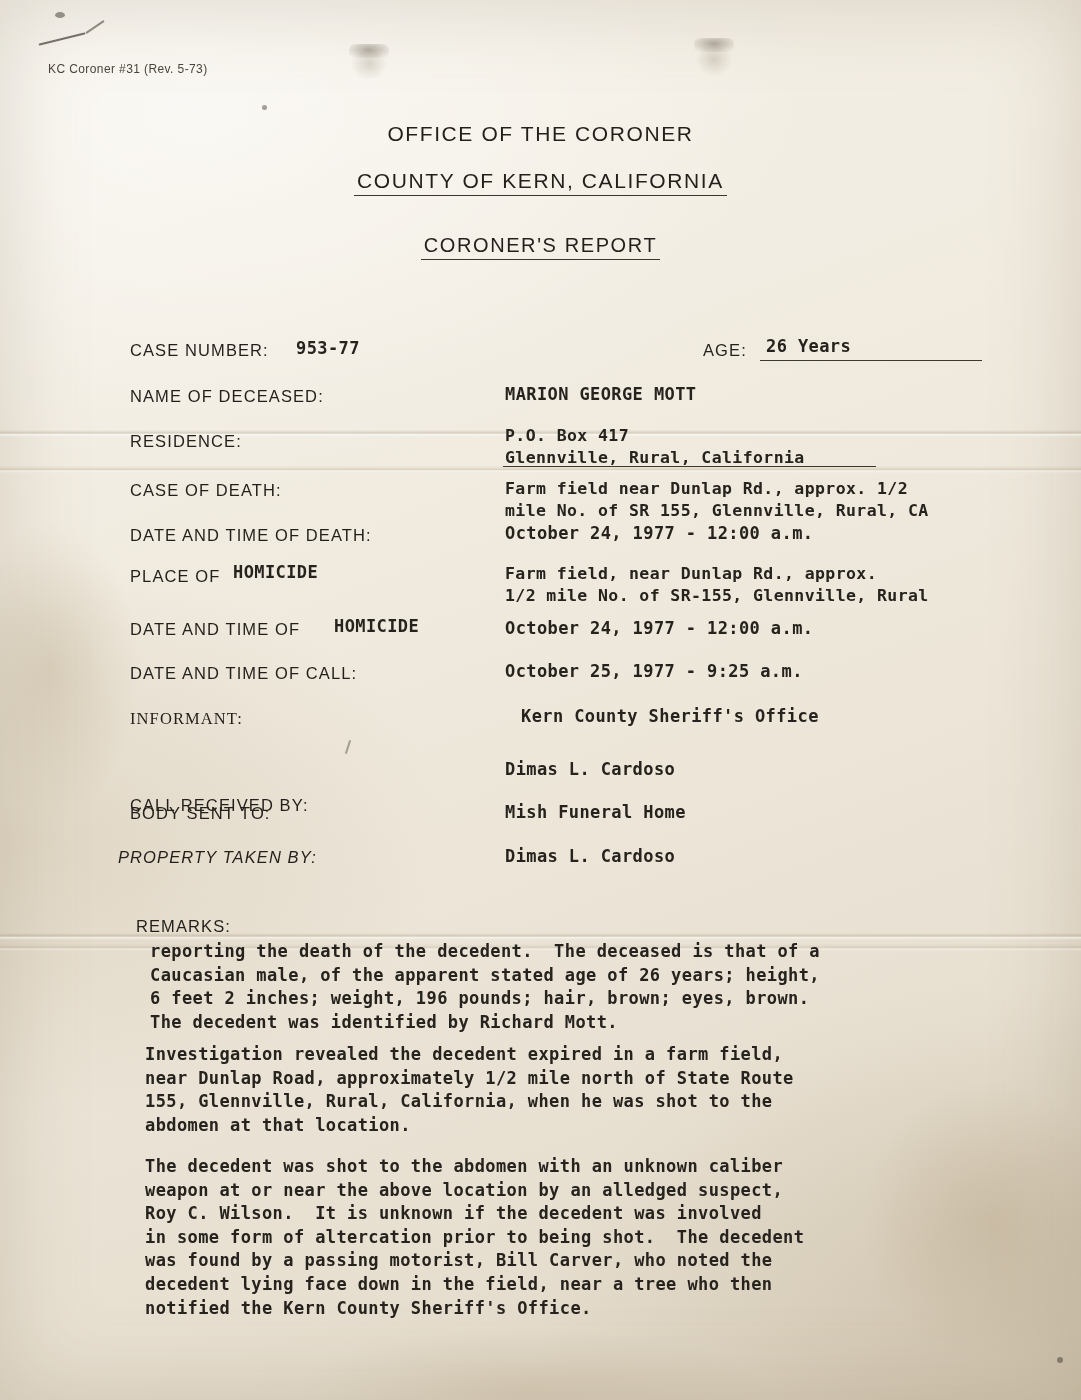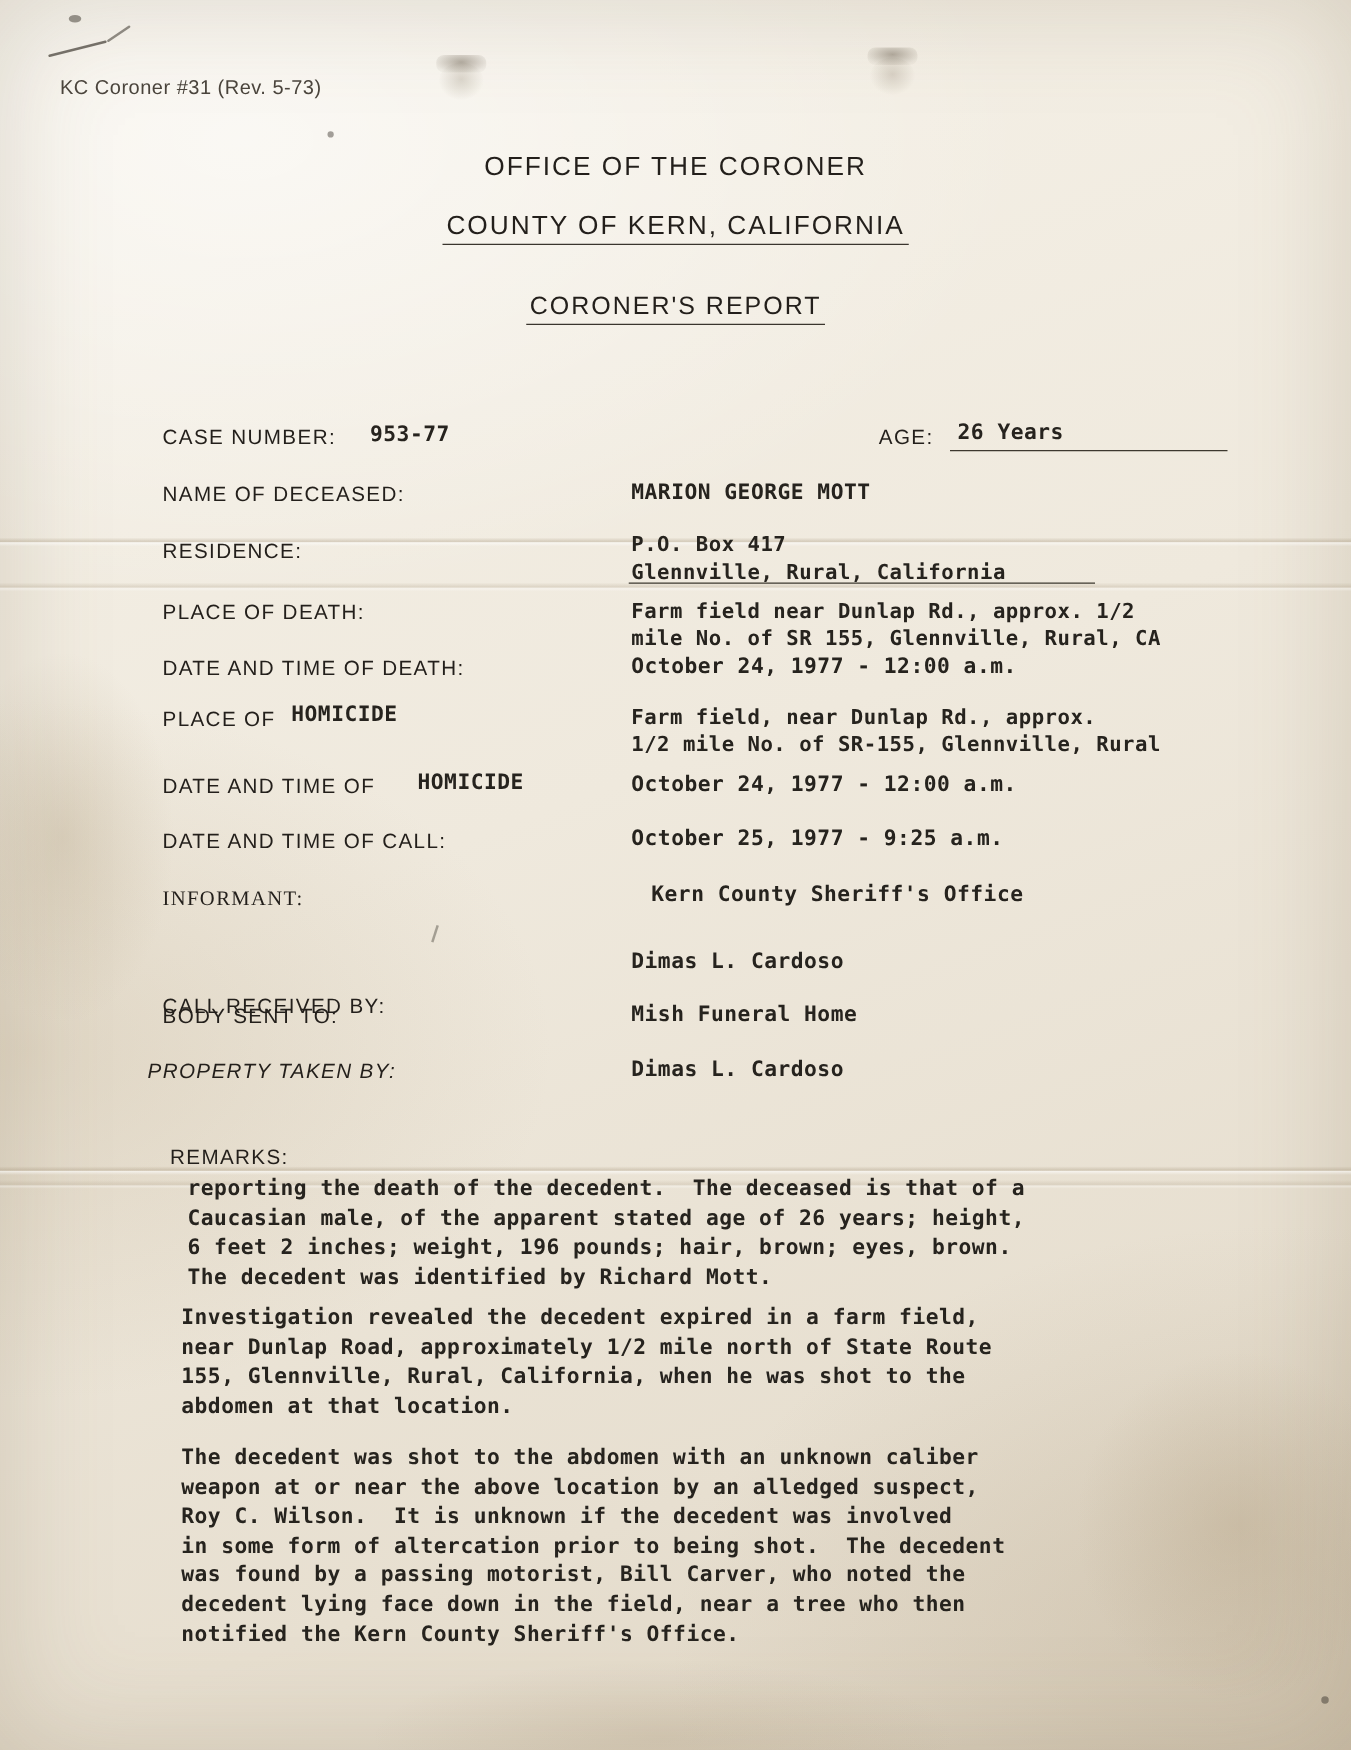--- a/index.html
+++ b/index.html
@@ -91,21 +91,21 @@
   
   .label {
     font-family: "Liberation Sans", sans-serif;
     letter-spacing: 1.1px;
     color: #231f1b;
   }
 
   .formid {
     position: absolute;
     left: 48px; top: 62px;
-    font-size: 16px;
+    font-size: 12px;
     letter-spacing: .4px;
     color: #4a443c;
   }
 
   
   .head {
     position: absolute;
     width: 100%;
     text-align: center;
     font-size: 21px;
@@ -230,21 +230,21 @@
     <div class="uline" style="left:760px; top:360px; width:222px;"></div>
 
     <div class="lbl label" style="left:130px; top:387px;">NAME OF DECEASED:</div>
     <div class="val typed" style="left:505px; top:383px;">MARION GEORGE MOTT</div>
 
     <div class="lbl label" style="left:130px; top:432px;">RESIDENCE:</div>
     <div class="val typed small" style="left:505px; top:425px;">P.O. Box 417
 Glennville, Rural, California</div>
     <div class="uline" style="left:503px; top:466px; width:373px;"></div>
 
-    <div class="lbl label" style="left:130px; top:481px;">PLACE OF DEATH:</div>
+    <div class="lbl label" style="left:130px; top:481px;">CASE OF DEATH:</div>
     <div class="val typed small" style="left:505px; top:478px;">Farm field near Dunlap Rd., approx. 1/2
 mile No. of SR 155, Glennville, Rural, CA</div>
 
     <div class="lbl label" style="left:130px; top:526px;">DATE AND TIME OF DEATH:</div>
     <div class="val typed" style="left:505px; top:522px;">October 24, 1977 - 12:00 a.m.</div>
 
     <div class="lbl label" style="left:130px; top:567px;">PLACE OF</div>
     <div class="val typed" style="left:233px; top:561px;">HOMICIDE</div>
     <div class="val typed small" style="left:505px; top:563px;">Farm field, near Dunlap Rd., approx.
 1/2 mile No. of SR-155, Glennville, Rural</div>

